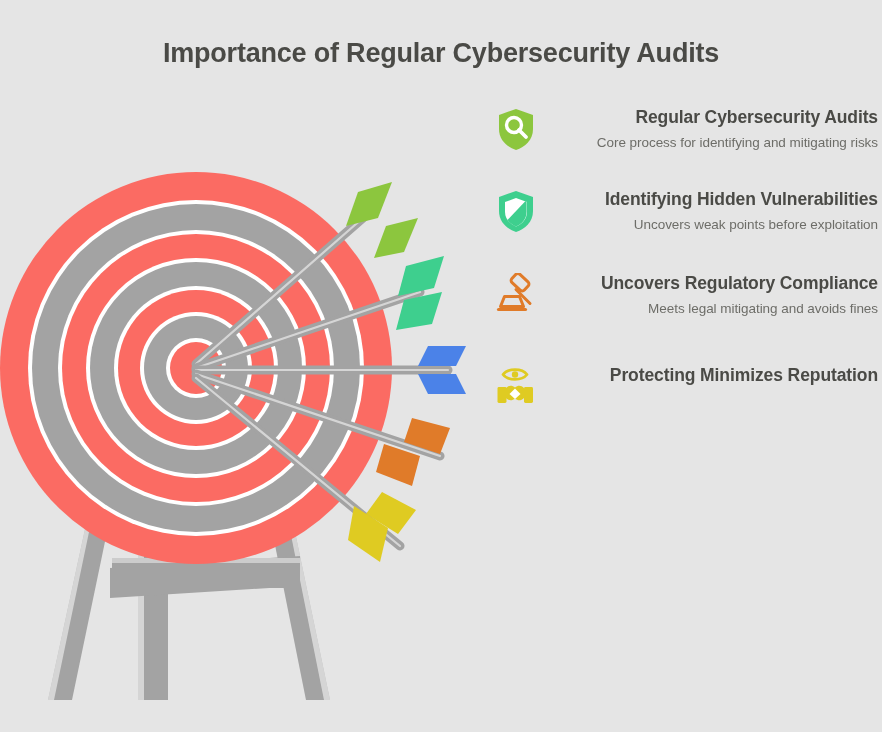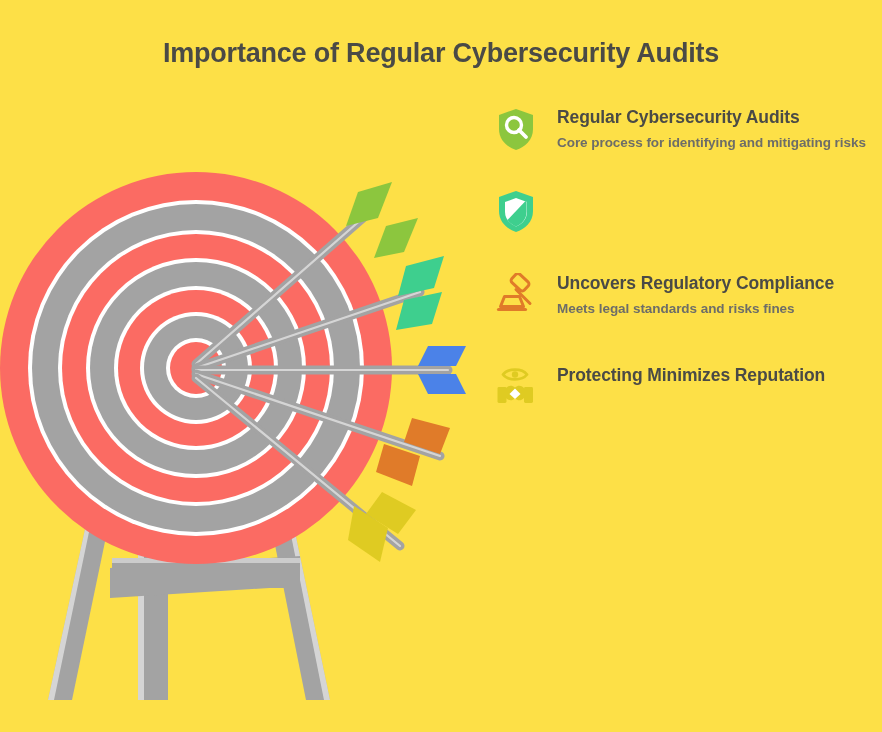--- a/index.html
+++ b/index.html
@@ -9,21 +9,21 @@
     height: 732px;
     background: #ffffff;
     font-family: "Liberation Sans", sans-serif;
     overflow: hidden;
   }
 
   #infographic {
     position: relative;
     width: 882px;
     height: 732px;
-    background: #fde047;
+    background: #e5e5e5;
   }
 
   
   .page-title {
     position: absolute;
     left: 0;
     top: 38px;
     width: 882px;
     text-align: center;
     font-size: 27px;
@@ -49,20 +49,21 @@
     top: 105px;
     width: 385px;
   }
 
   .list-item {
     position: relative;
     display: flex;
     align-items: flex-start;
     margin-bottom: 24px;
     min-height: 56px;
+    text-align: right;
   }
 
   .item-icon {
     flex: 0 0 46px;
     width: 46px;
     height: 50px;
     display: flex;
     align-items: flex-start;
     justify-content: center;
     padding-top: 2px;
@@ -82,21 +83,20 @@
     line-height: 1.32;
     letter-spacing: -0.1px;
   }
 
   .item-desc {
     font-size: 13.5px;
     color: #6d6d68;
     line-height: 1.42;
     margin-top: 4px;
     letter-spacing: -0.05px;
-    font-weight: bold;
   }
 
   
   .list-item.i0 { margin-bottom: 26px; }
   .list-item.i1 { margin-bottom: 28px; }
   .list-item.i2 { margin-bottom: 30px; }
   .list-item.i3 { margin-bottom: 36px; }
   .list-item.i4 { margin-bottom: 0; }
 </style>
 </head>
@@ -199,35 +199,39 @@
     </div>
 
     <div class="list-item i1">
       <div class="item-icon">
         <svg width="40" height="44" viewBox="0 0 40 44" xmlns="http://www.w3.org/2000/svg">
           <path d="M20 2 L37 8 L37 22 C37 33 29 40 20 43 C11 40 3 33 3 22 L3 8 Z" fill="#3ecf8e"></path>
           <path d="M20 9 L31 13 L31 23 C31 30 26 35 20 37.5 C14 35 9 30 9 23 L9 13 Z" fill="#ffffff"></path>
           <path d="M11.5 31 L29.5 12 L30.6 13.6 L30.6 23 C30.6 30 25.8 35 20 37.5 C16.6 36 13.6 33.8 11.5 31 Z" fill="#3ecf8e"></path>
         </svg>
       </div>
+      <div class="item-body">
+        <div class="item-title">Identifying Hidden Vulnerabilities</div>
+        <div class="item-desc">Uncovers weak points before exploitation</div>
+      </div>
     </div>
 
 
     <div class="list-item i3">
       <div class="item-icon">
         <svg width="42" height="42" viewBox="0 0 42 42" xmlns="http://www.w3.org/2000/svg">
           <rect x="16.5" y="3.5" width="17" height="11.5" rx="3" transform="rotate(43 25 9.3)" fill="none" stroke="#e07b29" stroke-width="3"></rect>
           <line x1="21" y1="16.5" x2="35" y2="30.5" stroke="#e07b29" stroke-width="3" stroke-linecap="round"></line>
           <path d="M5.5 33.5 L9.5 23.5 L24.5 23.5 L28.5 33.5 Z" fill="none" stroke="#e07b29" stroke-width="3" stroke-linejoin="round"></path>
           <line x1="3.5" y1="36.5" x2="30.5" y2="36.5" stroke="#e07b29" stroke-width="3.2" stroke-linecap="round"></line>
         </svg>
       </div>
       <div class="item-body">
         <div class="item-title">Uncovers Regulatory Compliance</div>
-        <div class="item-desc">Meets legal standards and risks fines</div>
+        <div class="item-desc">Meets legal mitigating and avoids fines</div>
       </div>
     </div>
 
     <div class="list-item i4">
       <div class="item-icon">
         <svg width="42" height="44" viewBox="0 0 42 44" xmlns="http://www.w3.org/2000/svg">
           <path d="M8 9.5 C13 3 27 3 32 9.5 C27 16 13 16 8 9.5 Z" fill="none" stroke="#dfcb22" stroke-width="2.8" stroke-linejoin="round"></path>
           <circle cx="20" cy="9.5" r="3.2" fill="#dfcb22"></circle>
           <rect x="2.5" y="22" width="9" height="16" rx="1.4" fill="#dfcb22"></rect>
           <rect x="29" y="22" width="9" height="16" rx="1.4" fill="#dfcb22"></rect>

